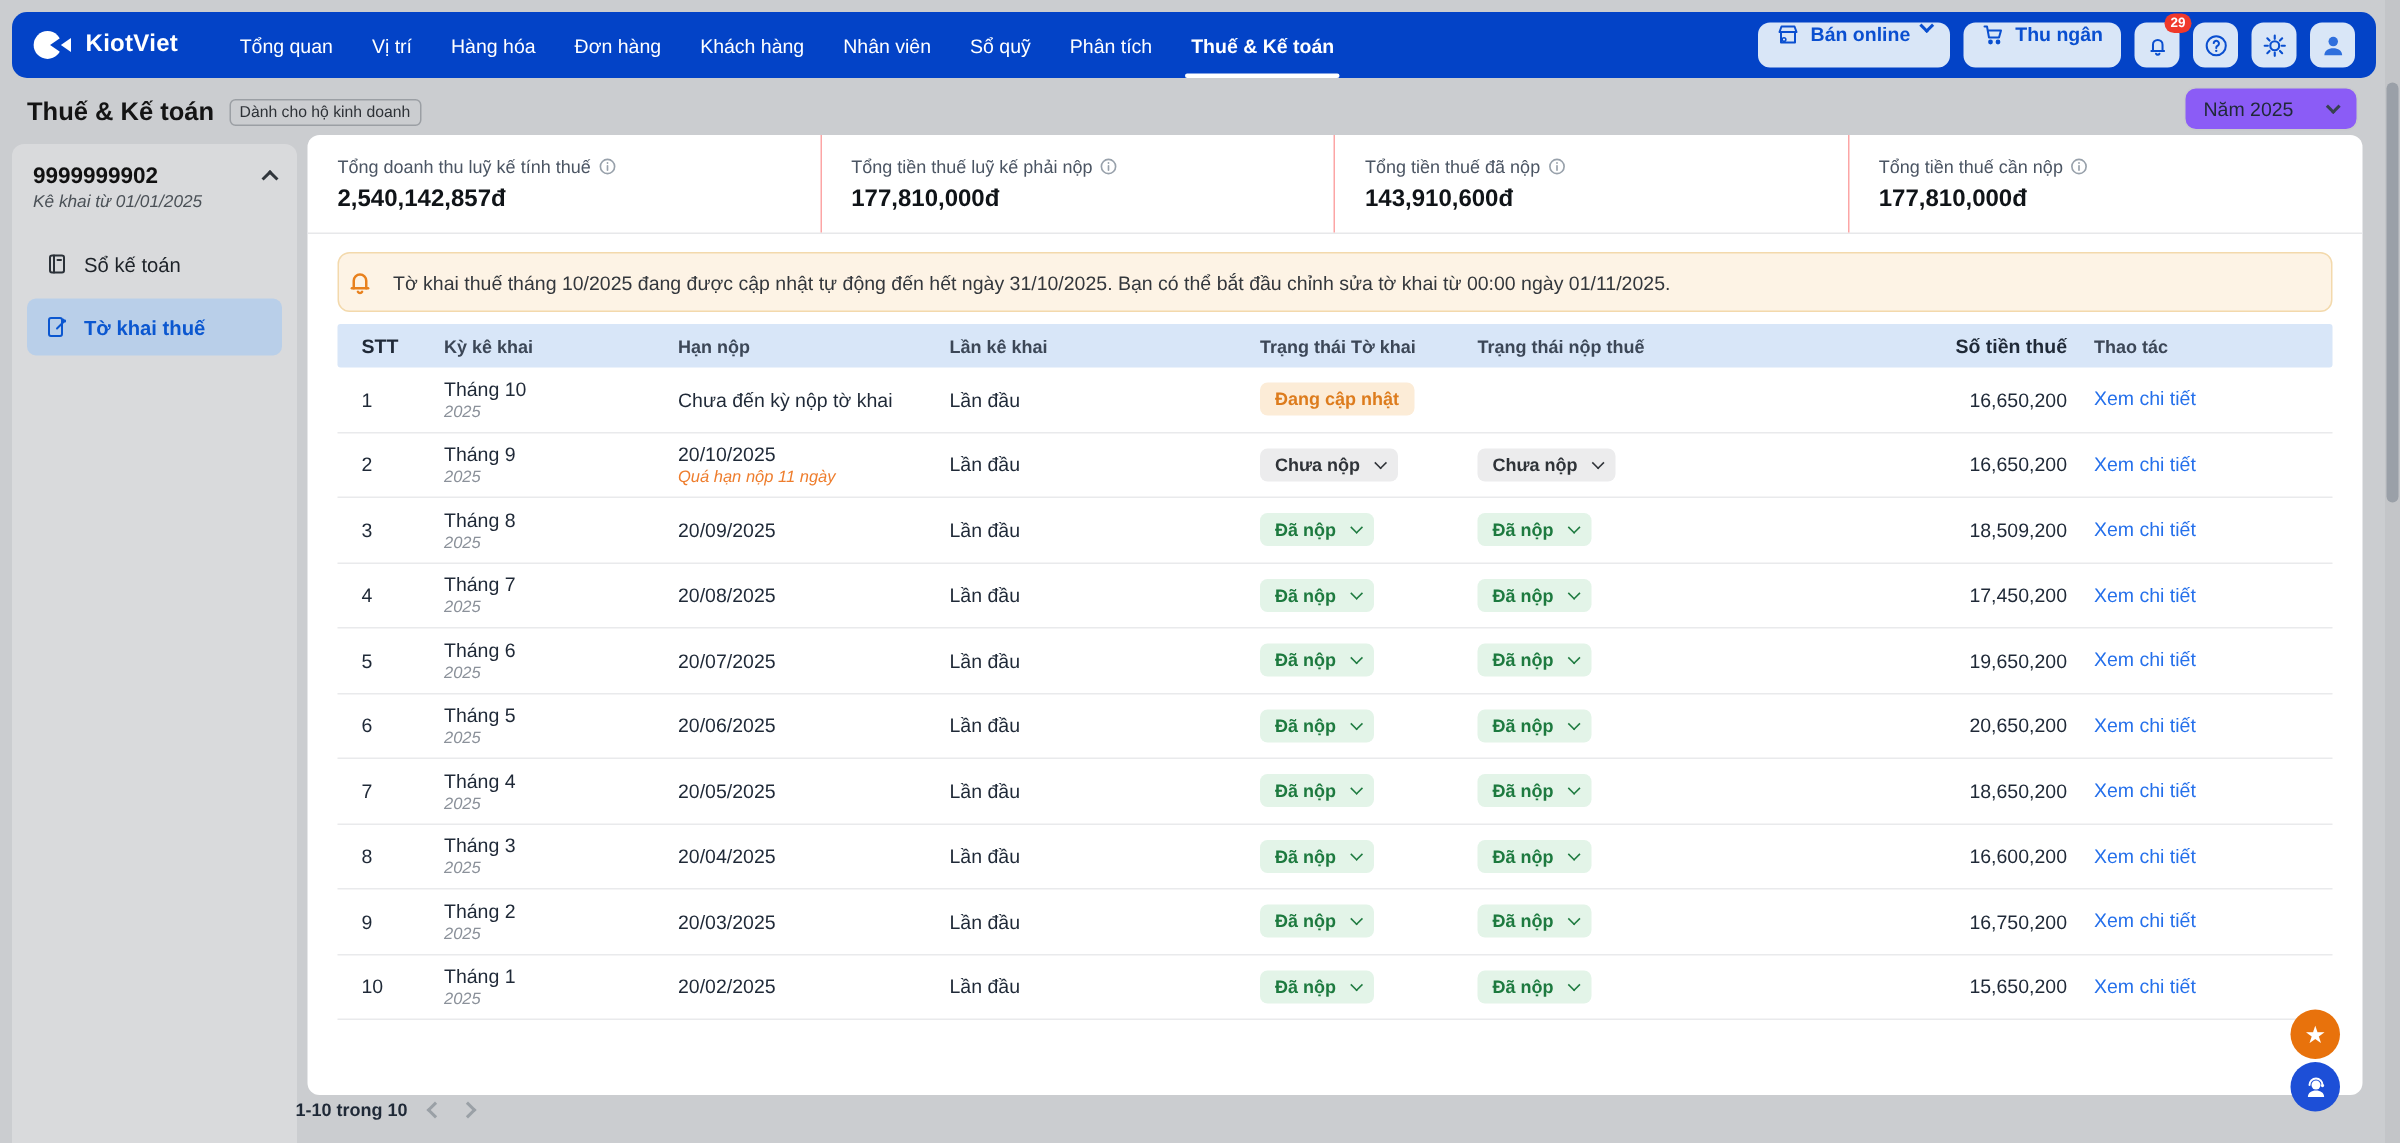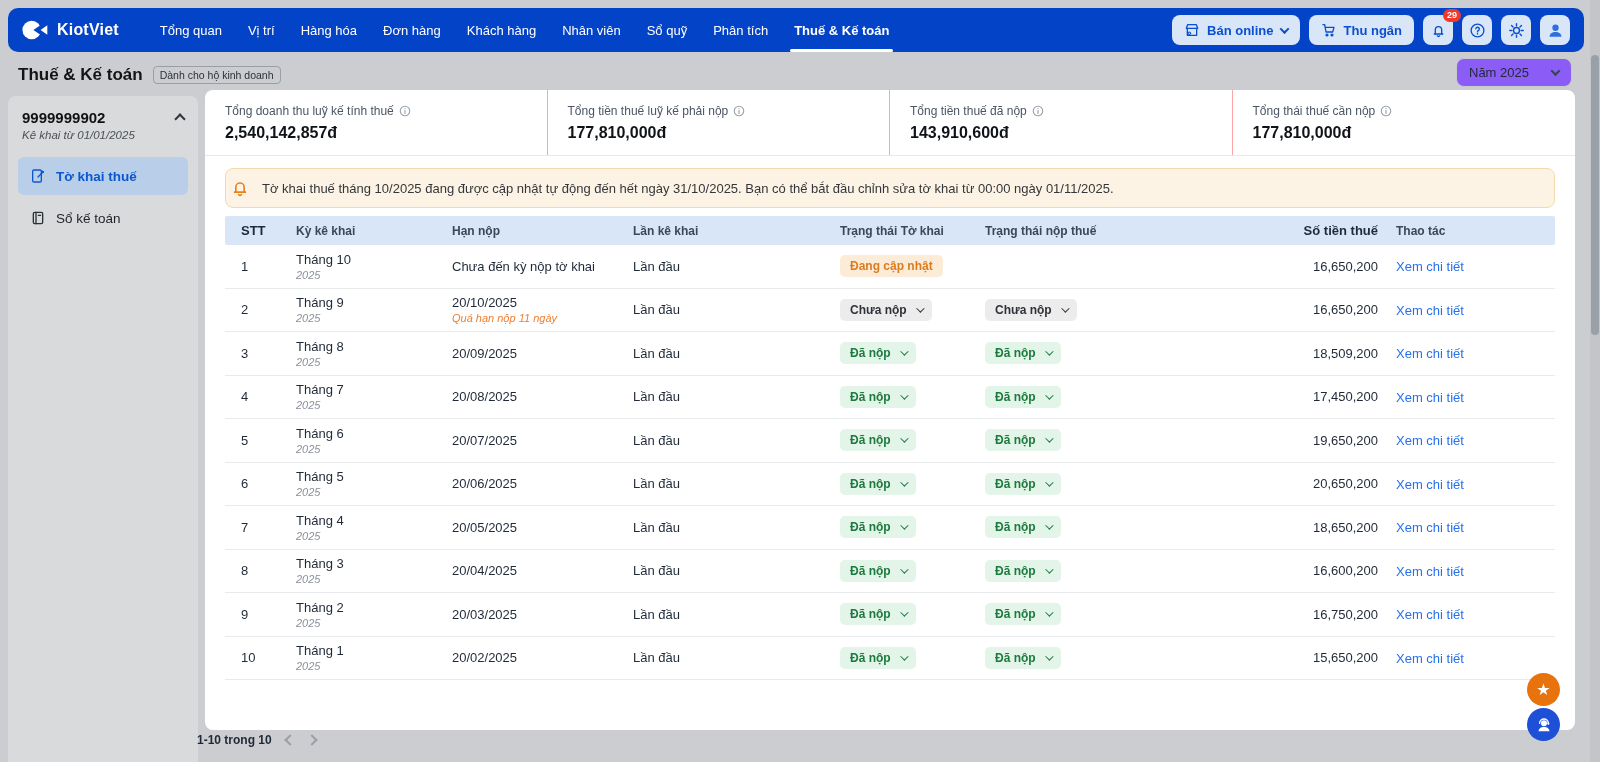--- a/index.html
+++ b/index.html
@@ -20,21 +20,21 @@
           border-radius:10px;display:flex;align-items:center;padding:0 14px;color:#fff;}
   .brand{display:flex;align-items:center;gap:8px;}
   .brand-name{font-size:16px;font-weight:700;letter-spacing:.2px;}
   .nav-menu{display:flex;align-items:center;height:100%;margin-left:28px;}
   .nav-item{position:relative;display:flex;align-items:center;height:100%;margin:0 13px;
             font-size:13px;font-weight:500;color:#fff;cursor:pointer;white-space:nowrap;}
   .nav-item.active{font-weight:600;}
   .nav-item.active::after{content:"";position:absolute;left:-4px;right:-4px;bottom:0;height:3px;
             background:#fff;border-radius:2px;}
   .nav-actions{margin-left:auto;display:flex;align-items:center;gap:9px;}
-  .pill{display:flex;align-items:center;gap:7px;height:30px;padding:0 12px;border:none;
+  .pill{display:flex;align-items:flex-start;gap:7px;height:30px;padding:0 12px;border:none;
         background:var(--pill);color:var(--accent);font-weight:700;font-size:13px;
         border-radius:8px;cursor:pointer;font-family:inherit;}
   .icon-pill{position:relative;width:30px;height:30px;border:none;border-radius:8px;
         background:var(--pill);color:var(--accent);display:flex;align-items:center;
         justify-content:center;cursor:pointer;}
   .nbadge{position:absolute;top:-6px;right:-8px;background:var(--badge-red);color:#fff;
         font-size:9px;font-weight:700;padding:2px 4px;border-radius:8px;line-height:1;}
   .chev-i{width:7px;height:7px;border-right:2px solid currentColor;border-bottom:2px solid currentColor;
         display:inline-block;transform:rotate(45deg) translate(-1px,-1px);}
 
@@ -224,39 +224,39 @@
     </button>
   </div>
 
   <aside class="sidebar">
     <div class="acct-head">
       <div class="acct-id">9999999902</div>
       <div class="acct-sub">Kê khai từ 01/01/2025</div>
       <i class="acct-chevron"></i>
     </div>
     <div class="side-items">
+      <div class="side-item">
+        <span style="display:flex;">
+          <svg width="16" height="16" viewBox="0 0 24 24" fill="none" stroke="#2b3138" stroke-width="2" stroke-linecap="round" stroke-linejoin="round">
+            <rect x="5" y="3.5" width="14" height="17" rx="2"></rect>
+              <path d="M9 3.5v17"></path>
+              <path d="M12.5 8h3.5"></path>
+          </svg>
+        </span>
+        <span>Sổ kế toán</span>
+      </div>
       <div class="side-item active">
         <span style="display:flex;">
           <svg width="16" height="16" viewBox="0 0 24 24" fill="none" stroke="#0b57d0" stroke-width="2" stroke-linecap="round" stroke-linejoin="round">
             <rect x="4" y="3" width="13" height="18" rx="2"></rect>
               <path d="M12 13.5 20 5.5"></path>
               <path d="M18 4.5l2 2"></path>
           </svg>
         </span>
         <span>Tờ khai thuế</span>
-      </div>
-      <div class="side-item">
-        <span style="display:flex;">
-          <svg width="16" height="16" viewBox="0 0 24 24" fill="none" stroke="#2b3138" stroke-width="2" stroke-linecap="round" stroke-linejoin="round">
-            <rect x="5" y="3.5" width="14" height="17" rx="2"></rect>
-              <path d="M9 3.5v17"></path>
-              <path d="M12.5 8h3.5"></path>
-          </svg>
-        </span>
-        <span>Sổ kế toán</span>
       </div>
     </div>
   </aside>
 
   <main class="card">
     <div class="stats" id="stats">
         <div class="stat">
           <div class="stat-label">
             <span>Tổng doanh thu luỹ kế tính thuế</span>
             <span style="display: flex;">
@@ -290,21 +290,21 @@
                 <circle cx="12" cy="12" r="9.5"></circle>
                 <path d="M12 11v6" stroke-linecap="round"></path>
                 <circle cx="12" cy="7.3" r="1.2" fill="#98a1ab" stroke="none"></circle>
               </svg>
             </span>
           </div>
           <div class="stat-value">143,910,600đ</div>
         </div>
         <div class="stat">
           <div class="stat-label">
-            <span>Tổng thái thuế cần nộp</span>
+            <span>Tổng tiền thuế cần nộp</span>
             <span style="display: flex;">
               <svg width="12" height="12" viewBox="0 0 24 24" fill="none" stroke="#98a1ab" stroke-width="2.2">
                 <circle cx="12" cy="12" r="9.5"></circle>
                 <path d="M12 11v6" stroke-linecap="round"></path>
                 <circle cx="12" cy="7.3" r="1.2" fill="#98a1ab" stroke="none"></circle>
               </svg>
             </span>
           </div>
           <div class="stat-value">177,810,000đ</div>
         </div>

